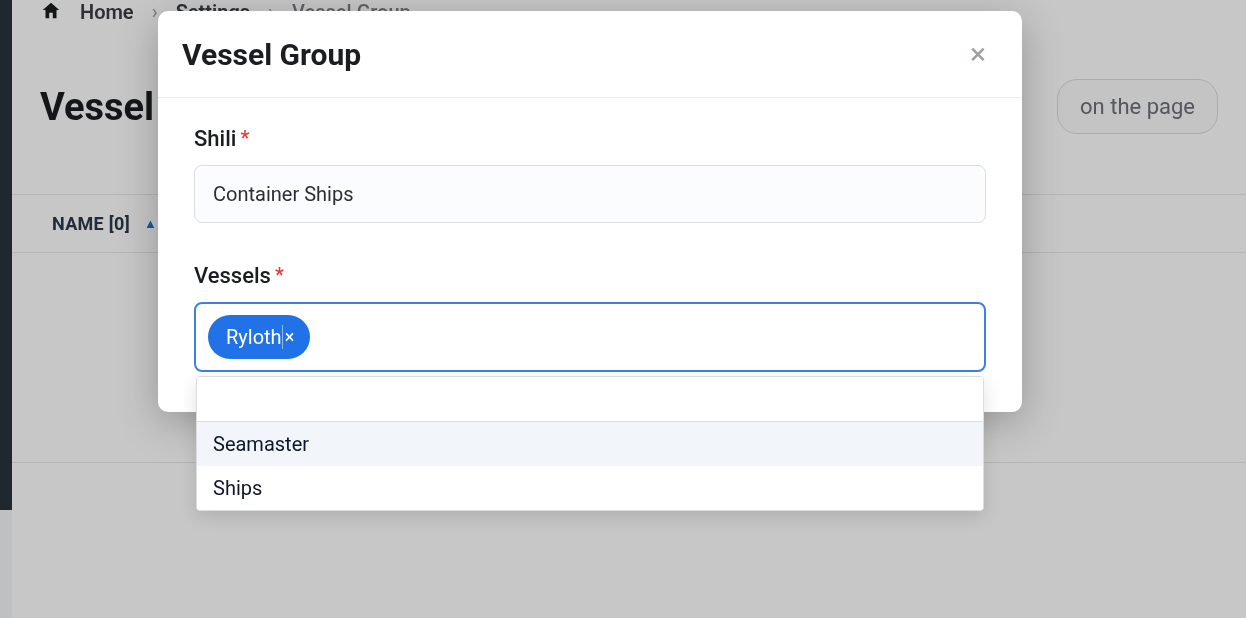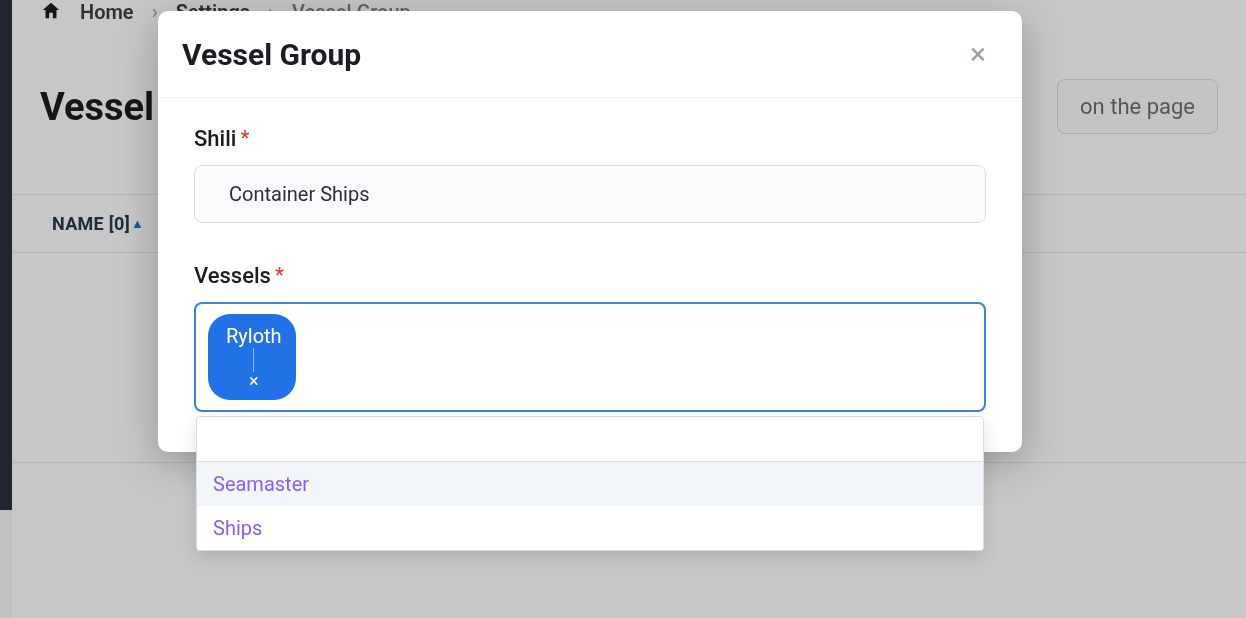--- a/index.html
+++ b/index.html
@@ -68,39 +68,39 @@
       border-bottom: 1px solid #e6e8eb;
     }
     .page-title {
       font-size: 38px;
       font-weight: 700;
       color: #1a1d21;
     }
     .header-right {
       padding: 14px 22px;
       border: 1px solid #d9dde2;
-      border-radius: 8px;
+      border-radius: 20px;
       color: #6b7178;
       font-size: 22px;
       background: #fbfcfd;
     }
     .table-head {
       padding: 18px 40px;
       border-bottom: 1px solid #e6e8eb;
       display: flex;
       align-items: center;
     }
     .col-label {
       font-size: 18px;
       font-weight: 700;
       color: #2b3a4a;
       letter-spacing: 0.3px;
       display: inline-flex;
       align-items: center;
-      gap: 1px;
+      gap: 14px;
     }
     .sort-caret {
       color: #1e6fd9;
       font-size: 13px;
     }
     .empty-area {
       height: 210px;
       background: #fff;
       border-bottom: 1px solid #e6e8eb;
     }
@@ -150,21 +150,21 @@
       display: block;
     }
     .req {
       color: #e23b3b;
       font-size: 20px;
       margin-left: 4px;
       vertical-align: top;
     }
     .text-input {
       width: 100%;
-      padding: 16px 34px;
+      padding: 16px 18px;
       font-size: 20px;
       color: #2b3036;
       background: #fbfcfd;
       border: 1px solid #d9dde2;
       border-radius: 8px;
       outline: none;
     }
     .multiselect {
       position: relative;
       width: 100%;
@@ -179,21 +179,20 @@
       gap: 8px;
     }
     .chip {
       display: inline-flex;
       align-items: center;
       background: #2172e6;
       color: #fff;
       font-size: 20px;
       border-radius: 22px;
       padding: 10px 14px 10px 18px;
-      flex-direction: column;
     }
     .chip-divider {
       width: 1px;
       height: 24px;
       background: rgba(255,255,255,0.5);
     }
     .chip-x {
       background: none;
       border: none;
       color: #fff;
@@ -223,21 +222,21 @@
       z-index: 20;
     }
     .dropdown-search {
       padding: 22px 16px;
       border-bottom: 1px solid #d9dde2;
       background: #fff;
     }
     .option {
       padding: 10px 16px;
       font-size: 20px;
-      color: #8b5cf6;
+      color: #0f172a;
       cursor: pointer;
       background: #fff;
     }
     .option.highlight {
       background: #f2f5f9;
     }
     .home-icon svg {
       width: 22px;
       height: 22px;
       vertical-align: -3px;

